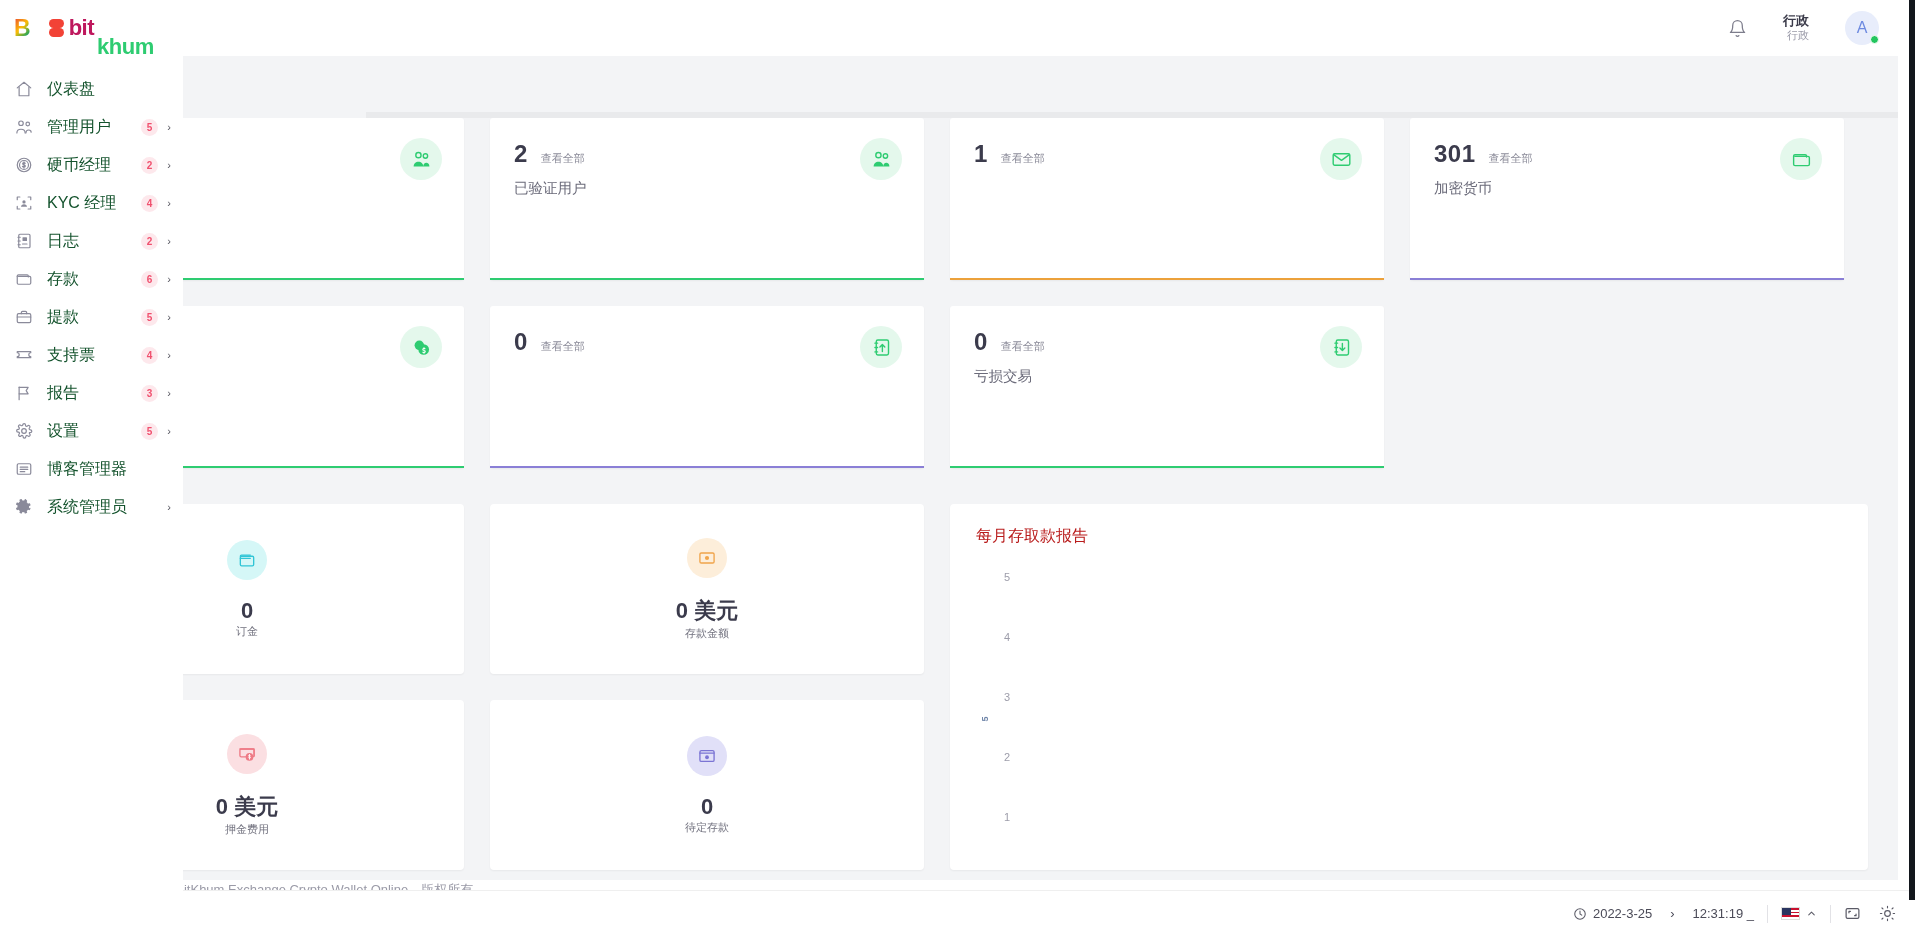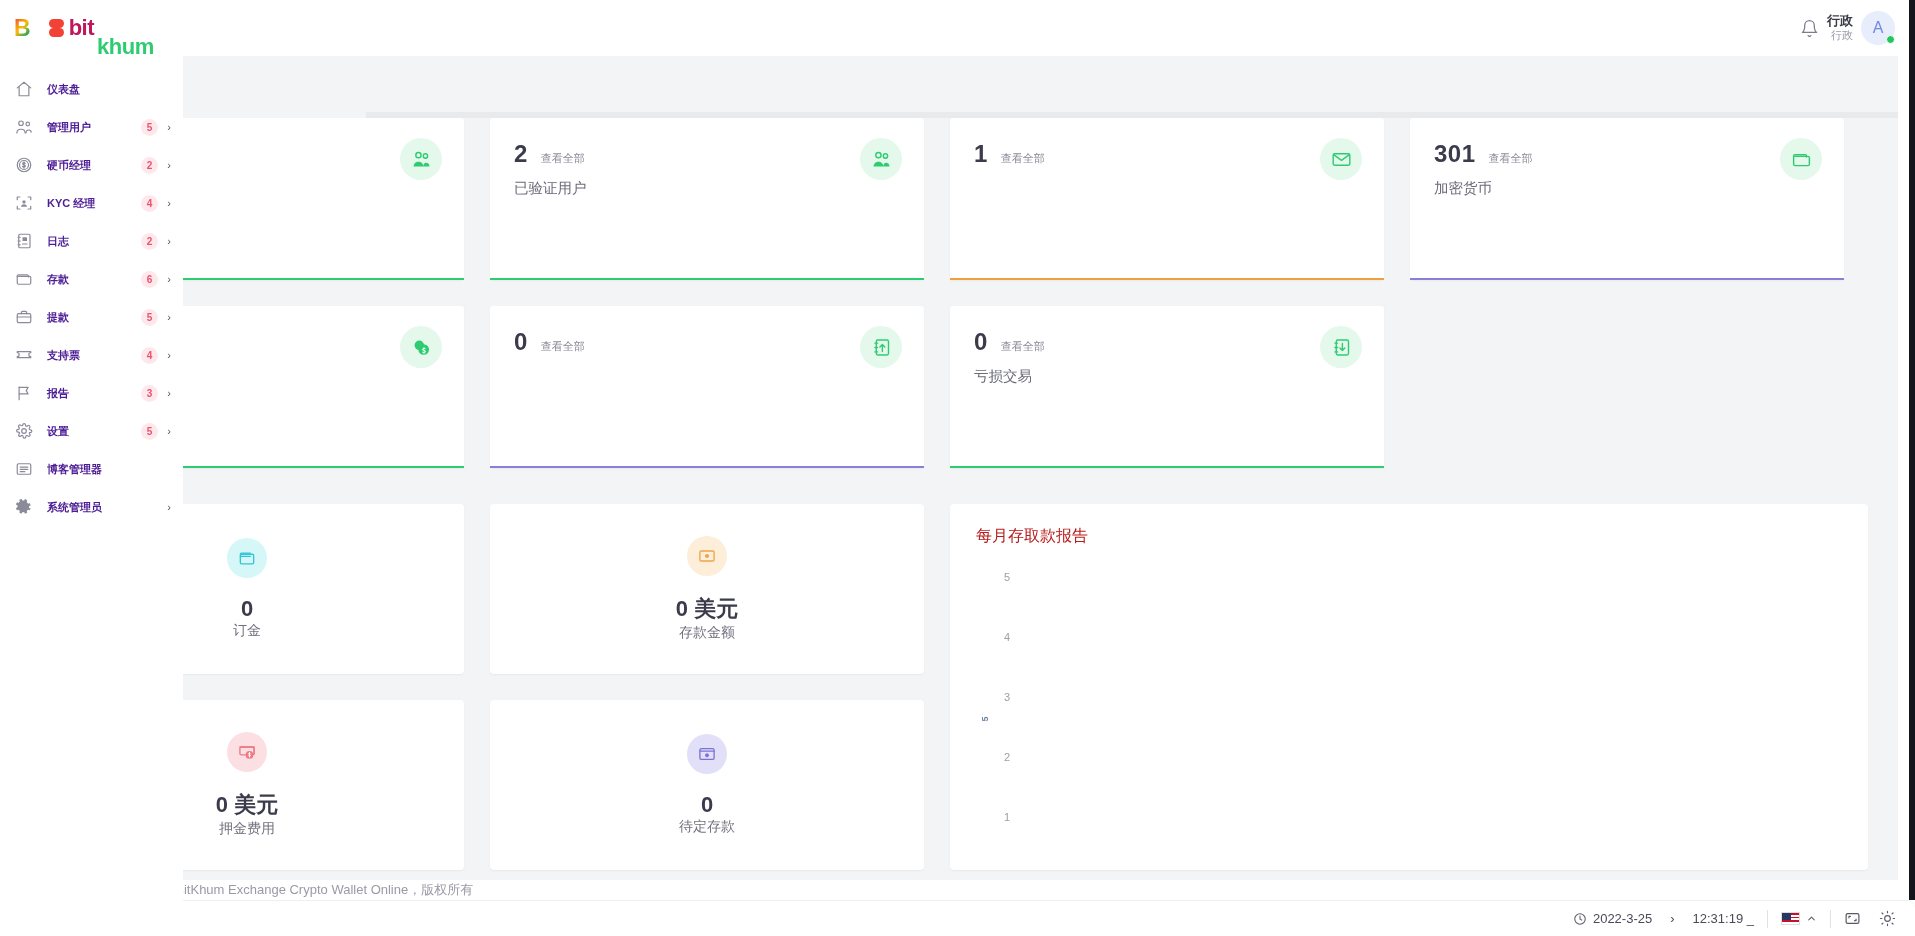--- a/index.html
+++ b/index.html
@@ -47,35 +47,35 @@
     display: flex; align-items: center;
     height: 38px; padding: 0 10px 0 14px;
     cursor: pointer; position: relative;
   }
   .nav-ico {
     width: 20px; height: 20px; flex: 0 0 20px;
     display: flex; align-items: center; justify-content: center;
     color: #8a8a9a; margin-right: 13px;
   }
   .nav-ico svg { width: 18px; height: 18px; display: block; }
-  .nav-label { font-size: 11px; color: #4c1d95; white-space: nowrap; flex: 1; font-weight: bold; }
+  .nav-label { font-size: 16px; color: #14532d; white-space: nowrap; flex: 1; }
   .nav-badge {
     min-width: 17px; height: 17px; border-radius: 50%;
     background: #fde8ec; color: #f0506e;
     font-size: 10px; font-weight: 700;
     display: flex; align-items: center; justify-content: center;
     margin-right: 7px; padding: 0 4px;
   }
   .nav-chev { color: #55555f; font-size: 11px; width: 8px; text-align: center; }
 
   
   #topbar {
     position: absolute; left: 183px; top: 0; right: 0; height: 56px;
     background: #ffffff; display: flex; align-items: center;
-    justify-content: flex-end; padding-right: 20px; gap: 8px; z-index: 4;
+    justify-content: flex-end; padding-right: 36px; gap: 36px; z-index: 4;
   }
   #bell { color: #7d7d8c; cursor: pointer; }
   #bell svg { width: 19px; height: 19px; display: block; }
   .user-meta { text-align: right; line-height: 1.15; }
   .user-name { font-size: 13px; font-weight: 700; color: #3b3b4a; }
   .user-role { font-size: 11px; color: #9a9aa8; }
   .avatar-wrap { position: relative; width: 34px; height: 34px; cursor: pointer; }
   .avatar {
     width: 34px; height: 34px; border-radius: 50%;
     background: #e8edfb; color: #6d8ae0;
@@ -132,21 +132,21 @@
     display: flex; flex-direction: column;
     align-items: center; justify-content: center;
   }
   .mini-ico {
     width: 40px; height: 40px; border-radius: 50%;
     display: flex; align-items: center; justify-content: center;
     margin-bottom: 18px;
   }
   .mini-ico svg { width: 20px; height: 20px; display: block; }
   .mini-value { font-size: 22px; font-weight: 700; color: #3b3b4c; }
-  .mini-label { margin-top: 0; font-size: 14px; color: #72727f; }
+  .mini-label { margin-top: 0; font-size: 11px; color: #72727f; }
 
   #chart-card {
     flex: 1 1 auto; background: #fff; border-radius: 4px;
     box-shadow: 0 1px 2px rgba(0,0,0,.05);
     padding: 22px 26px 0 26px; position: relative; min-height: 366px;
   }
   .chart-title { font-size: 16px; color: #b91c1c; }
   #plot { position: relative; height: 300px; margin-top: 22px; }
   .ytick {
     position: absolute; left: 28px; font-size: 11px; color: #9d9daa;
@@ -163,21 +163,21 @@
   #footer {
     position: absolute; left: 183px; bottom: 36px;
     width: 1715px; height: 20px;
     display: flex; align-items: center; padding-left: 0px;
     background: #fff;
   }
   #footer-inner { margin-left: -33px; font-size: 13px; color: #9a9aa7; }
 
   
   #taskbar {
-    position: absolute; left: 0; bottom: 0; width: 1915px; height: 36px;
+    position: absolute; left: 0; bottom: 0; width: 1915px; height: 46px;
     background: #fff; display: flex; align-items: center;
     justify-content: flex-end; padding-right: 10px; gap: 0px;
     border-top: 1px solid #efefef;
     border-radius: 8px;
   }
   .tb {
     display: flex; align-items: center; gap: 6px;
     padding: 0 9px; height: 30px; font-size: 13px; color: #4b4b58;
     cursor: pointer;
   }

